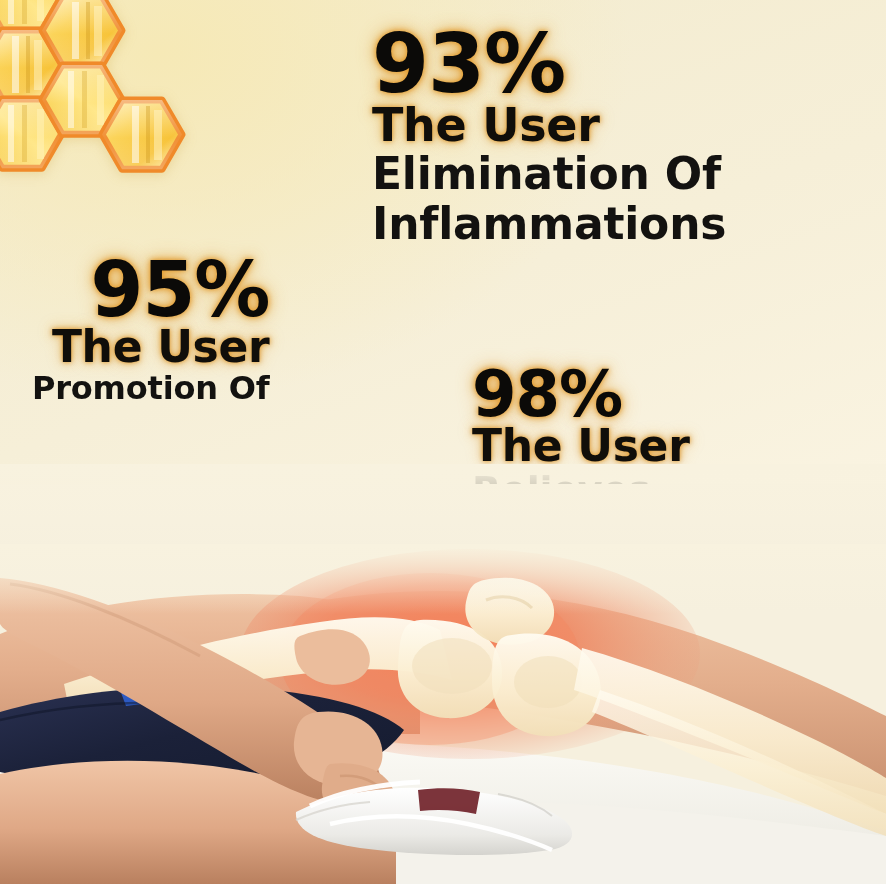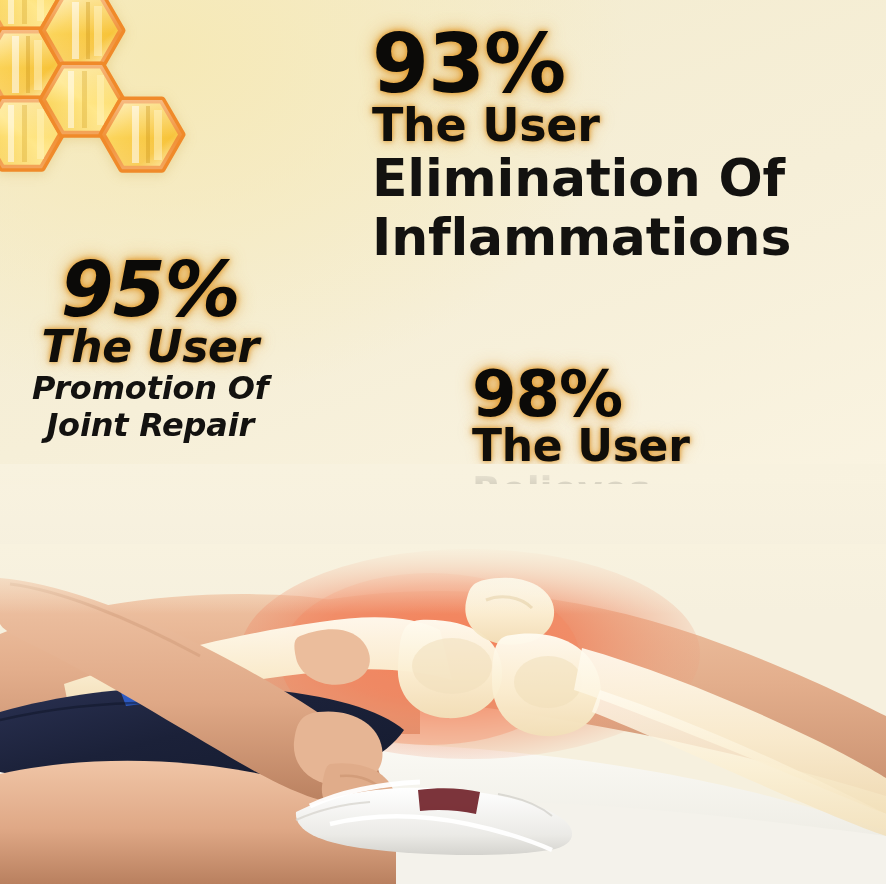--- a/index.html
+++ b/index.html
@@ -51,24 +51,24 @@
     font-weight:700;
     color:#131210;
     line-height:1.08;
     letter-spacing:-.2px;
   }
 
   
   #b93 { left:372px; top:24px; text-align:left; }
   #b93 .pct  { font-size:82px; }
   #b93 .sub1 { font-size:46px; margin-top:-2px; }
-  #b93 .desc { font-size:52px;  margin-top:2px; }
-
-  
-  #b95 { left:32px; top:253px; text-align:center;font-style:italic; }
+  #b93 .desc { font-size:44px;  margin-top:2px; }
+
+  
+  #b95 { left:32px; top:253px; text-align:right; }
   #b95 .pct  { font-size:76px; }
   #b95 .sub1 { font-size:44px; margin-top:-2px; }
   #b95 .desc { font-size:32px; margin-top:2px; }
 
   
   #b98 { left:472px; top:363px; text-align:left; }
   #b98 .pct  { font-size:64px; }
   #b98 .sub1 { font-size:44px; margin-top:-2px; }
   #b98 .desc { font-size:38px; margin-top:2px; }
 
@@ -147,21 +147,20 @@
     <div class="pct">93%</div>
     <div class="sub1">The User</div>
     <div class="desc">Elimination Of</div>
     <div class="desc">Inflammations</div>
   </div>
 
   <div class="block" id="b95">
     <div class="pct">95%</div>
     <div class="sub1">The User</div>
     <div class="desc">Promotion Of</div>
-    <div class="desc">Joint Repair</div>
   </div>
 
   <div class="block" id="b98">
     <div class="pct">98%</div>
     <div class="sub1">The User</div>
     <div class="desc">Relieves</div>
     <div class="desc">Joint Pain</div>
   </div>
 
   <div id="photo">

